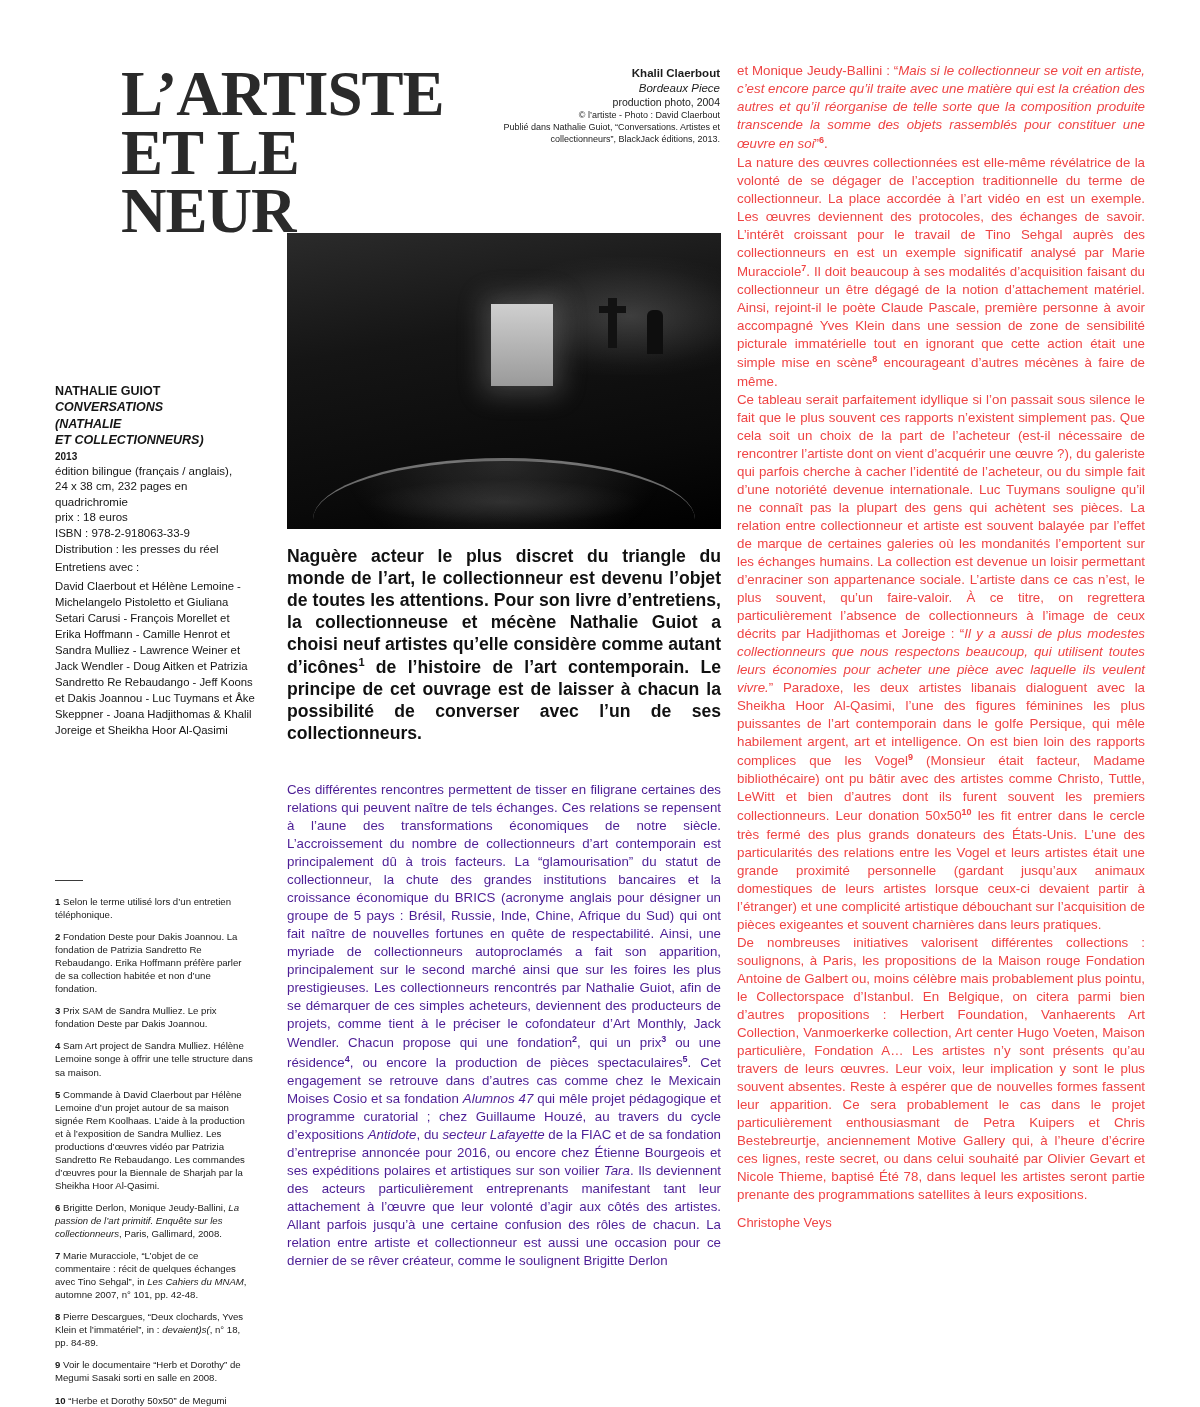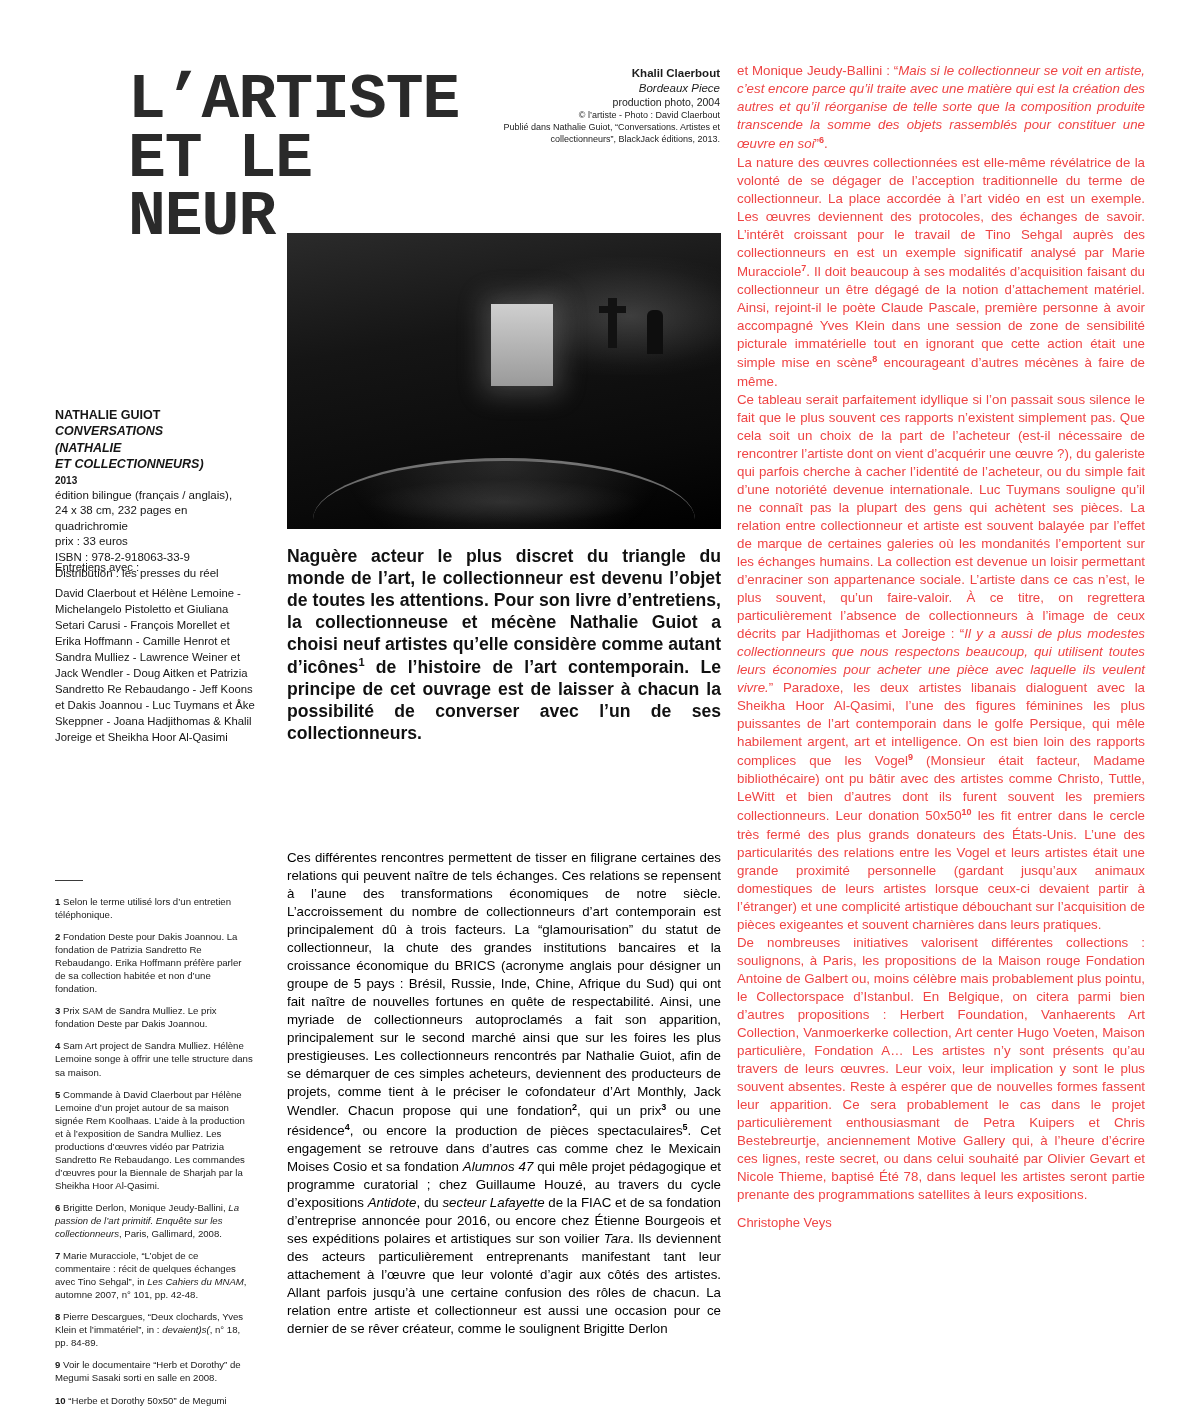--- a/index.html
+++ b/index.html
@@ -22,27 +22,27 @@
     padding: 0;
   }
   .title-block {
     position: absolute;
     left: 118px;
     top: 62px;
     width: 560px;
     z-index: 5;
   }
   .big-title {
-    font-family: Liberation Mono, monospace;
+    font-family: Liberation Serif, serif;
     font-weight: bold;
     font-size: 63px;
     line-height: 0.93;
     letter-spacing: -1px;
     color: #2a2a2a;
-    margin: 10px;
+    margin: 3px;
     text-transform: uppercase;
   }
   .big-title span { display: block; }
 
   
   .photo {
     position: absolute;
     left: 287px;
     top: 233px;
     width: 434px;
@@ -134,21 +134,20 @@
 
   
   .bookinfo {
     position: absolute;
     left: 55px;
     top: 383px;
     width: 200px;
     font-size: 11.5px;
     line-height: 1.36;
     color: #151515;
-    margin-top: 24px;
   }
   .bookinfo .bi-strong {
     font-weight: bold;
     font-size: 12.5px;
     line-height: 1.3;
   }
   .bookinfo .bi-ital {
     font-weight: bold;
     font-style: italic;
     font-size: 12.5px;
@@ -163,21 +162,21 @@
 
   .entretiens {
     position: absolute;
     left: 55px;
     top: 559px;
     width: 200px;
     font-size: 11.3px;
     line-height: 1.42;
     color: #151515;
   }
-  .entretiens .e-head { margin-bottom: 10px; }
+  .entretiens .e-head { margin-bottom: 3px; }
 
   .rule {
     position: absolute;
     left: 55px;
     top: 880px;
     width: 28px;
     height: 1px;
     background: #3a3a3a;
   }
 
@@ -205,26 +204,26 @@
     line-height: 1.25;
     color: #111;
     text-align: justify;
   }
   .lead sup { font-size: 11px; }
 
   
   .col-mid {
     position: absolute;
     left: 287px;
-    top: 849px;
+    top: 781px;
     width: 434px;
     font-size: 13.3px;
     line-height: 1.355;
     text-align: justify;
-    color: #000000;
+    color: #4c1d95;
   }
   .col-mid p { margin: 0; }
   .col-mid i { font-style: italic; }
   .col-mid sup { font-size: 9px; font-weight: bold; }
 
   
   .col-right {
     position: absolute;
     left: 737px;
     top: 62px;
@@ -275,21 +274,21 @@
   </div>
 
   <div class="bookinfo">
     <div class="bi-strong">NATHALIE GUIOT</div>
     <div class="bi-ital">CONVERSATIONS</div>
     <div class="bi-ital">(NATHALIE</div>
     <div class="bi-ital">ET COLLECTIONNEURS)</div>
     <div class="bi-year">2013</div>
     <p class="bi-line">édition bilingue (français / anglais),</p>
     <p class="bi-line">24 x 38 cm, 232 pages en quadrichromie</p>
-    <p class="bi-line">prix : 33 euros</p>
+    <p class="bi-line">prix : 18 euros</p>
     <p class="bi-line">ISBN : 978-2-918063-33-9</p>
     <p class="bi-line">Distribution : les presses du réel</p>
   </div>
 
   <div class="entretiens">
     <div class="e-head">Entretiens avec :</div>
     <div>David Claerbout et Hélène Lemoine - Michelangelo Pistoletto et Giuliana Setari Carusi - François Morellet et Erika Hoffmann - Camille Henrot et Sandra Mulliez - Lawrence Weiner et Jack Wendler - Doug Aitken et Patrizia Sandretto Re Rebaudango - Jeff Koons et Dakis Joannou - Luc Tuymans et Åke Skeppner - Joana Hadjithomas &amp; Khalil Joreige et Sheikha Hoor Al-Qasimi</div>
   </div>
 
   <div class="rule"></div>

